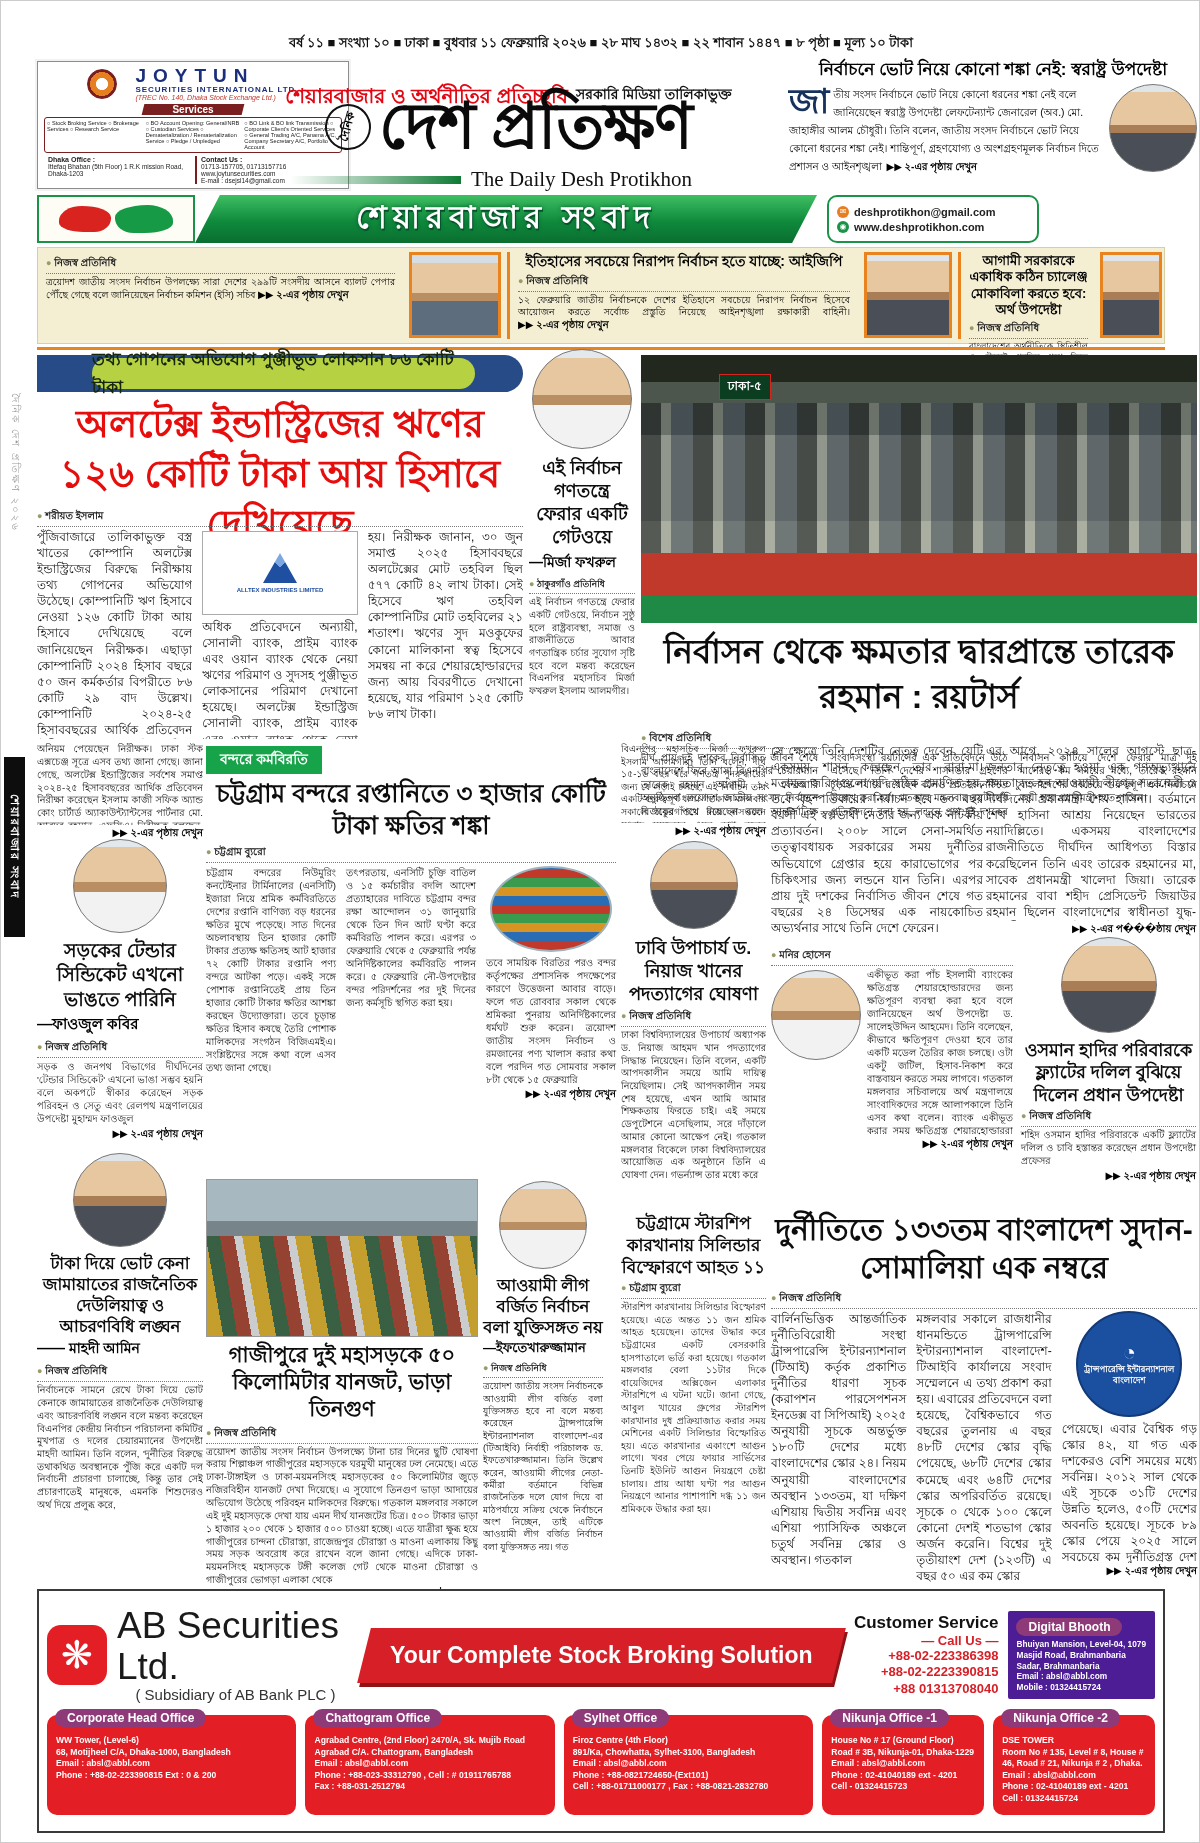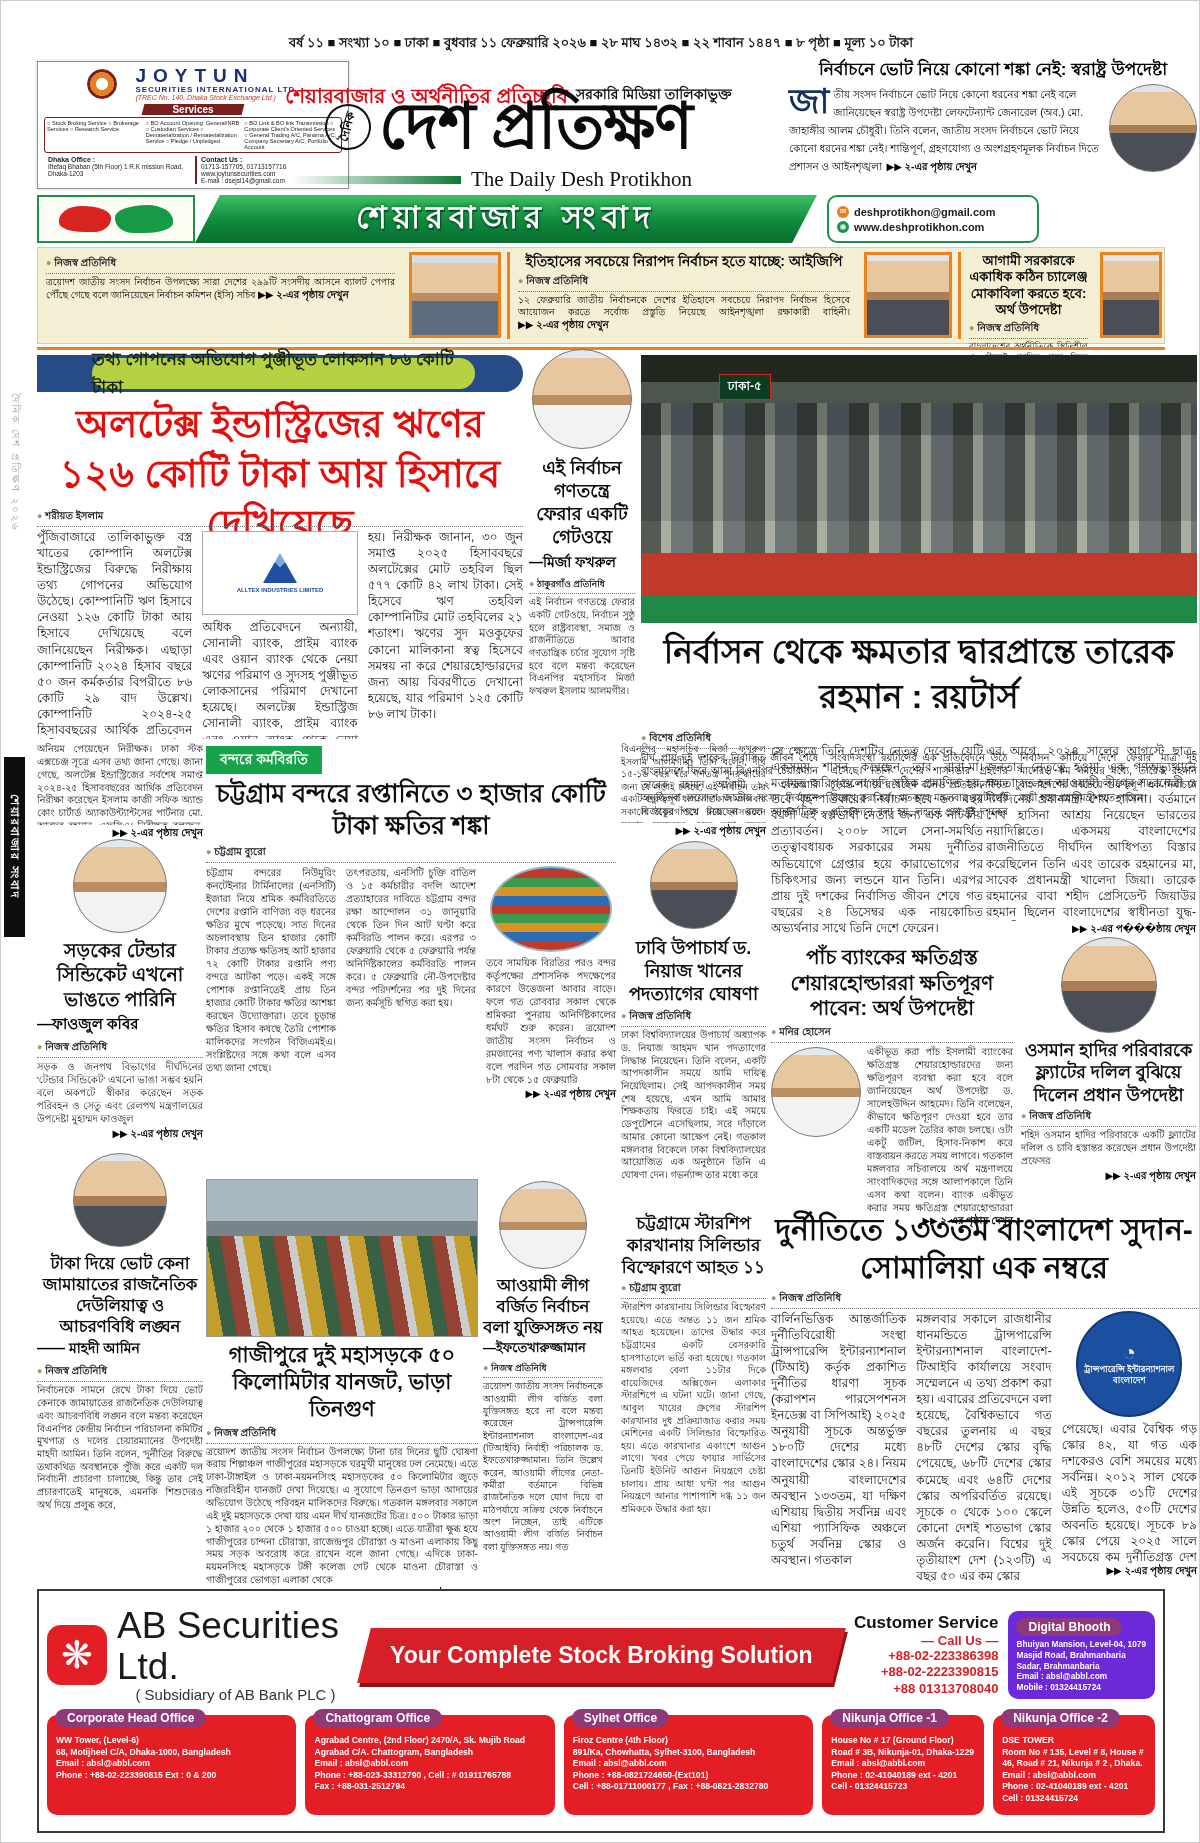--- a/index.html
+++ b/index.html
@@ -107,21 +107,21 @@
   .ab-logo{width:60px;height:60px;background:#e31e25;border-radius:14px;color:#fff;display:flex;align-items:center;justify-content:center;font-size:38px;flex:0 0 auto}
   .ab-brand{line-height:1.1}
   .ab-brand .nm{font-size:37px;color:#1a1a1a}
   .ab-brand .sb{font-size:15px;color:#333;text-align:center}
   .ribbon{background:#d61f26;transform:skewX(-14deg);padding:14px 26px;box-shadow:3px 4px 0 #8e1418}
   .ribbon span{display:block;transform:skewX(14deg);color:#fff;font-weight:bold;font-size:23px;white-space:nowrap}
   .cs{min-width:150px;text-align:right}
   .cs .t1{font-size:17px;font-weight:bold;color:#111}
   .cs .t2{color:#d61f26;font-weight:bold;font-size:13px}
   .cs .ph{color:#d61f26;font-weight:bold;font-size:13px;line-height:1.25}
-  .dcard{width:178px;background:#6d28d9;border-radius:10px;padding:6px 8px;color:#fff}
+  .dcard{width:178px;background:#4c1d95;border-radius:2px;padding:6px 8px;color:#fff}
   .pill{display:inline-block;background:#8e3a78;color:#fff;font-weight:bold;font-size:12px;padding:2px 12px;border-radius:10px;margin-bottom:3px;white-space:nowrap}
   .dcard .ln{font-size:8.3px;font-weight:bold;line-height:1.3}
   .abad-bot{display:flex;gap:9px;margin-top:4px}
   .ocard{position:relative;background:#e31e25;border-radius:10px;padding:20px 9px 6px;color:#fff;min-height:100px}
   .ocard .pill{position:absolute;top:-6px;left:8px}
   .ocard .ln{font-size:8.6px;font-weight:bold;line-height:1.35}
   .w18{flex:1.85}.w12{flex:1.15}
 </style>
 </head>
 <body>
@@ -320,21 +320,20 @@
   </div>
 
   <div class="blk" style="left:620px;top:1212px;width:145px">
     <div class="hl" style="font-size:17px">চট্টগ্রামে স্টারশিপ কারখানায় সিলিন্ডার বিস্ফোরণে আহত ১১</div>
     <div class="byline-row"><span class="dot">●</span> <span>চট্টগ্রাম ব্যুরো</span></div>
     <div class="dotrule"></div>
     <div class="body-t" style="font-size:9.4px;height:225px;overflow:hidden">স্টারশিপ কারখানায় সিলিন্ডার বিস্ফোরণ হয়েছে। এতে অন্তত ১১ জন শ্রমিক আহত হয়েছেন। তাদের উদ্ধার করে চট্টগ্রামের একটি বেসরকারি হাসপাতালে ভর্তি করা হয়েছে। গতকাল মঙ্গলবার বেলা ১১টার দিকে বায়েজিদের অক্সিজেন এলাকার স্টারশিপে এ ঘটনা ঘটে। জানা গেছে, আবুল খায়ের গ্রুপের স্টারশিপ কারখানার দুধ প্রক্রিয়াজাত করার সময় মেশিনের একটি সিলিন্ডার বিস্ফোরিত হয়। এতে কারখানার একাংশে আগুন লাগে। খবর পেয়ে ফায়ার সার্ভিসের তিনটি ইউনিট আগুন নিয়ন্ত্রণে চেষ্টা চালায়। প্রায় আধা ঘণ্টা পর আগুন নিয়ন্ত্রণে আনার পাশাপাশি দগ্ধ ১১ জন শ্রমিককে উদ্ধার করা হয়।</div>
   </div>
 
   <div class="blk" style="left:770px;top:944px;width:242px">
-    <div class="hl" style="font-size:20px">পাঁচ ব্যাংকের ক্ষতিগ্রস্ত শেয়ারহোল্ডাররা ক্ষতিপূরণ পাবেন: অর্থ উপদেষ্টা</div>
     <div class="byline-row"><span class="dot">●</span> <span>মনির হোসেন</span></div>
     <div class="dotrule"></div>
     <div>
       <div class="circle-photo" style="width:90px;height:90px;float:left;margin:2px 6px 2px 0"></div>
       <div class="body-t" style="font-size:9.7px;height:168px;overflow:hidden">একীভূত করা পাঁচ ইসলামী ব্যাংকের ক্ষতিগ্রস্ত শেয়ারহোল্ডারদের জন্য ক্ষতিপূরণ ব্যবস্থা করা হবে বলে জানিয়েছেন অর্থ উপদেষ্টা ড. সালেহউদ্দিন আহমেদ। তিনি বলেছেন, কীভাবে ক্ষতিপূরণ দেওয়া হবে তার একটি মডেল তৈরির কাজ চলছে। ওটা একটু জটিল, হিসাব-নিকাশ করে বাস্তবায়ন করতে সময় লাগবে। গতকাল মঙ্গলবার সচিবালয়ে অর্থ মন্ত্রণালয়ে সাংবাদিকদের সঙ্গে আলাপকালে তিনি এসব কথা বলেন। ব্যাংক একীভূত করার সময় ক্ষতিগ্রস্ত শেয়ারহোল্ডাররা ক্ষতিপূরণ পাবেন জানিয়ে তিনি বলেন, এখন আমরা এটা</div>
       <div class="contm" style="text-align:right;display:block">▶▶ ২-এর পৃষ্ঠায় দেখুন</div>
     </div>
   </div>
 
   <div class="blk" style="left:1020px;top:936px;width:175px">

